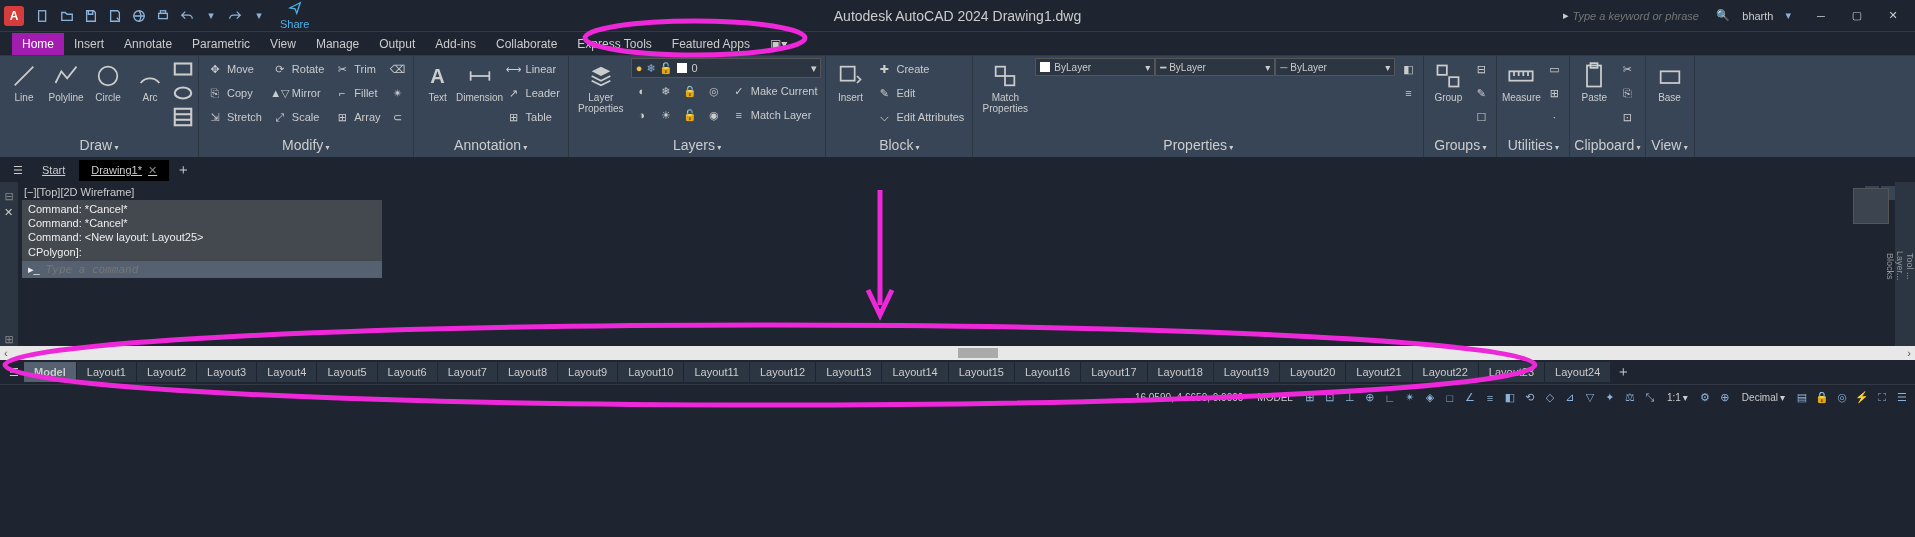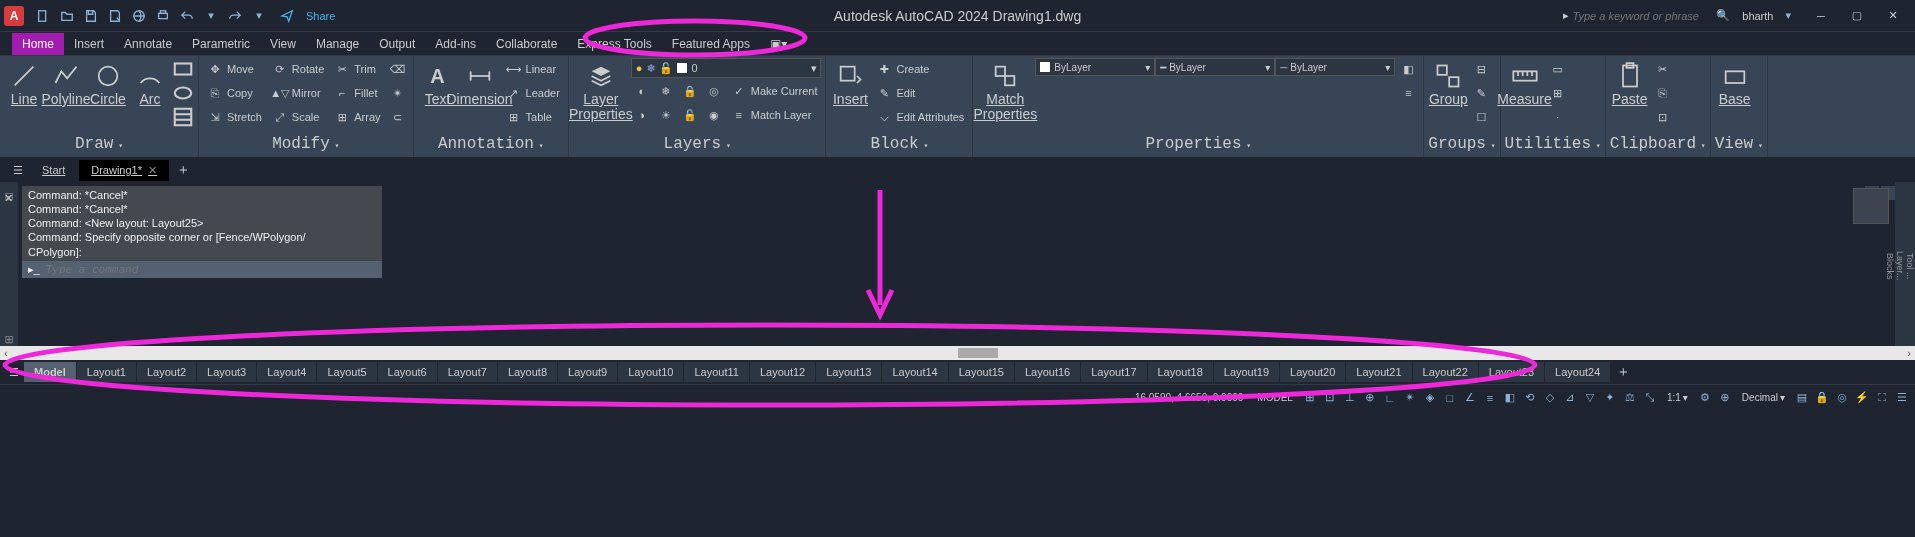--- a/index.html
+++ b/index.html
@@ -4,42 +4,42 @@
 <style>
 * { box-sizing: border-box; margin: 0; padding: 0; font-family: "Segoe UI", Arial, sans-serif; }
 body { background: #1e2430; color: #ccc; font-size: 11px; width: 1915px; height: 537px; overflow: hidden; position: relative; }
 
 
 .titlebar { height: 32px; background: #1e2430; display: flex; align-items: center; padding: 0 4px; border-bottom: 1px solid #333a46; }
 .app-icon { width: 20px; height: 20px; background: #d63c3c; border-radius: 3px; display: flex; align-items: center; justify-content: center; color: #fff; font-weight: bold; font-size: 12px; margin-right: 8px; }
 .qat { display: flex; gap: 2px; align-items: center; }
 .qat-btn { width: 22px; height: 22px; display: flex; align-items: center; justify-content: center; color: #8bb3d9; cursor: pointer; }
 .qat-btn svg { width: 14px; height: 14px; }
-.share { color: #4db1e8; margin-left: 8px; display: flex; align-items: center; gap: 12px; }
+.share { color: #4db1e8; margin-left: 8px; display: flex; align-items: center; gap: 3px; flex-direction: column; }
 .title-center { position: absolute; left: 50%; transform: translateX(-50%); color: #ccc; font-size: 14px; }
 .title-right { margin-left: auto; display: flex; align-items: center; gap: 12px; }
 .search-box { display: flex; align-items: center; gap: 4px; }
 .search-box input { background: transparent; border: none; color: #888; font-style: italic; font-size: 11px; width: 140px; outline: none; }
 .win-controls { display: flex; gap: 0; }
 .win-btn { width: 36px; height: 28px; display: flex; align-items: center; justify-content: center; color: #ccc; cursor: pointer; }
 
 
 .menubar { height: 24px; background: #1e2430; display: flex; align-items: center; padding: 0 12px; gap: 0; border-bottom: 1px solid #333a46; }
 .menu-item { padding: 4px 10px; color: #ccc; cursor: pointer; font-size: 12px; }
 .menu-item.active { background: #a21caf; color: #fff; }
 
 
 .ribbon { height: 102px; background: #374557; display: flex; border-bottom: 1px solid #1e2430; }
 .panel { border-right: 1px solid #2c3542; display: flex; flex-direction: column; padding: 2px 4px; }
 .panel-body { flex: 1; display: flex; gap: 2px; align-items: flex-start; }
-.panel-label { text-align: center; color: #ccc; font-size: 16px; padding: 2px 0; cursor: pointer; font-family: Liberation Mono, monospace; }
+.panel-label { text-align: center; color: #ccc; font-size: 14px; padding: 2px 0; cursor: pointer; }
 .panel-label::after { content: " ▾"; font-size: 8px; }
 .big-btn { display: flex; flex-direction: column; align-items: center; justify-content: center; width: 40px; padding: 4px 2px; cursor: pointer; color: #ccc; }
 .big-btn .icon { width: 28px; height: 28px; display: flex; align-items: center; justify-content: center; }
-.big-btn .label { font-size: 14px; margin-top: 2px; text-align: center; line-height: 1.1; text-decoration: underline; }
+.big-btn .label { font-size: 10px; margin-top: 2px; text-align: center; line-height: 1.1; }
 .small-btn-col { display: flex; flex-direction: column; gap: 2px; }
 .small-btn { display: flex; align-items: center; gap: 4px; padding: 2px 4px; color: #ccc; cursor: pointer; font-size: 11px; height: 22px; }
 .small-btn .icon { width: 16px; height: 16px; display: flex; align-items: center; justify-content: center; }
 .icon-col { display: flex; flex-direction: column; gap: 2px; }
 .icon-btn { width: 22px; height: 22px; display: flex; align-items: center; justify-content: center; cursor: pointer; }
 .layer-dd { background: #2c3542; border: 1px solid #555; height: 20px; display: flex; align-items: center; padding: 0 4px; gap: 4px; font-size: 11px; min-width: 120px; }
 .prop-dd { background: #2c3542; border: 1px solid #555; height: 18px; display: flex; align-items: center; padding: 0 4px; font-size: 10px; min-width: 120px; margin-bottom: 2px; }
 
 
 .filetabs { height: 24px; background: #1e2430; display: flex; align-items: center; padding: 0 8px; gap: 2px; }
@@ -532,21 +532,20 @@
   </div>
   <div class="nav-cube"></div>
   <div class="right-panel"></div>
 
   <div class="cmdarea">
     <div class="cmd-close">✕</div>
     <div class="cmd-history">
       <div>Command: *Cancel*</div>
       <div>Command: *Cancel*</div>
       <div>Command:  &lt;New layout: Layout25&gt;</div>
-      <div>Command: Specify opposite corner or [Fence/WPolygon/</div>
       <div>CPolygon]:</div>
     </div>
     <div class="cmd-input-row">
       <span>▸_</span>
       <input placeholder="Type a command" style="">
     </div>
   </div>
 </div>
 
 <div class="hscroll">

